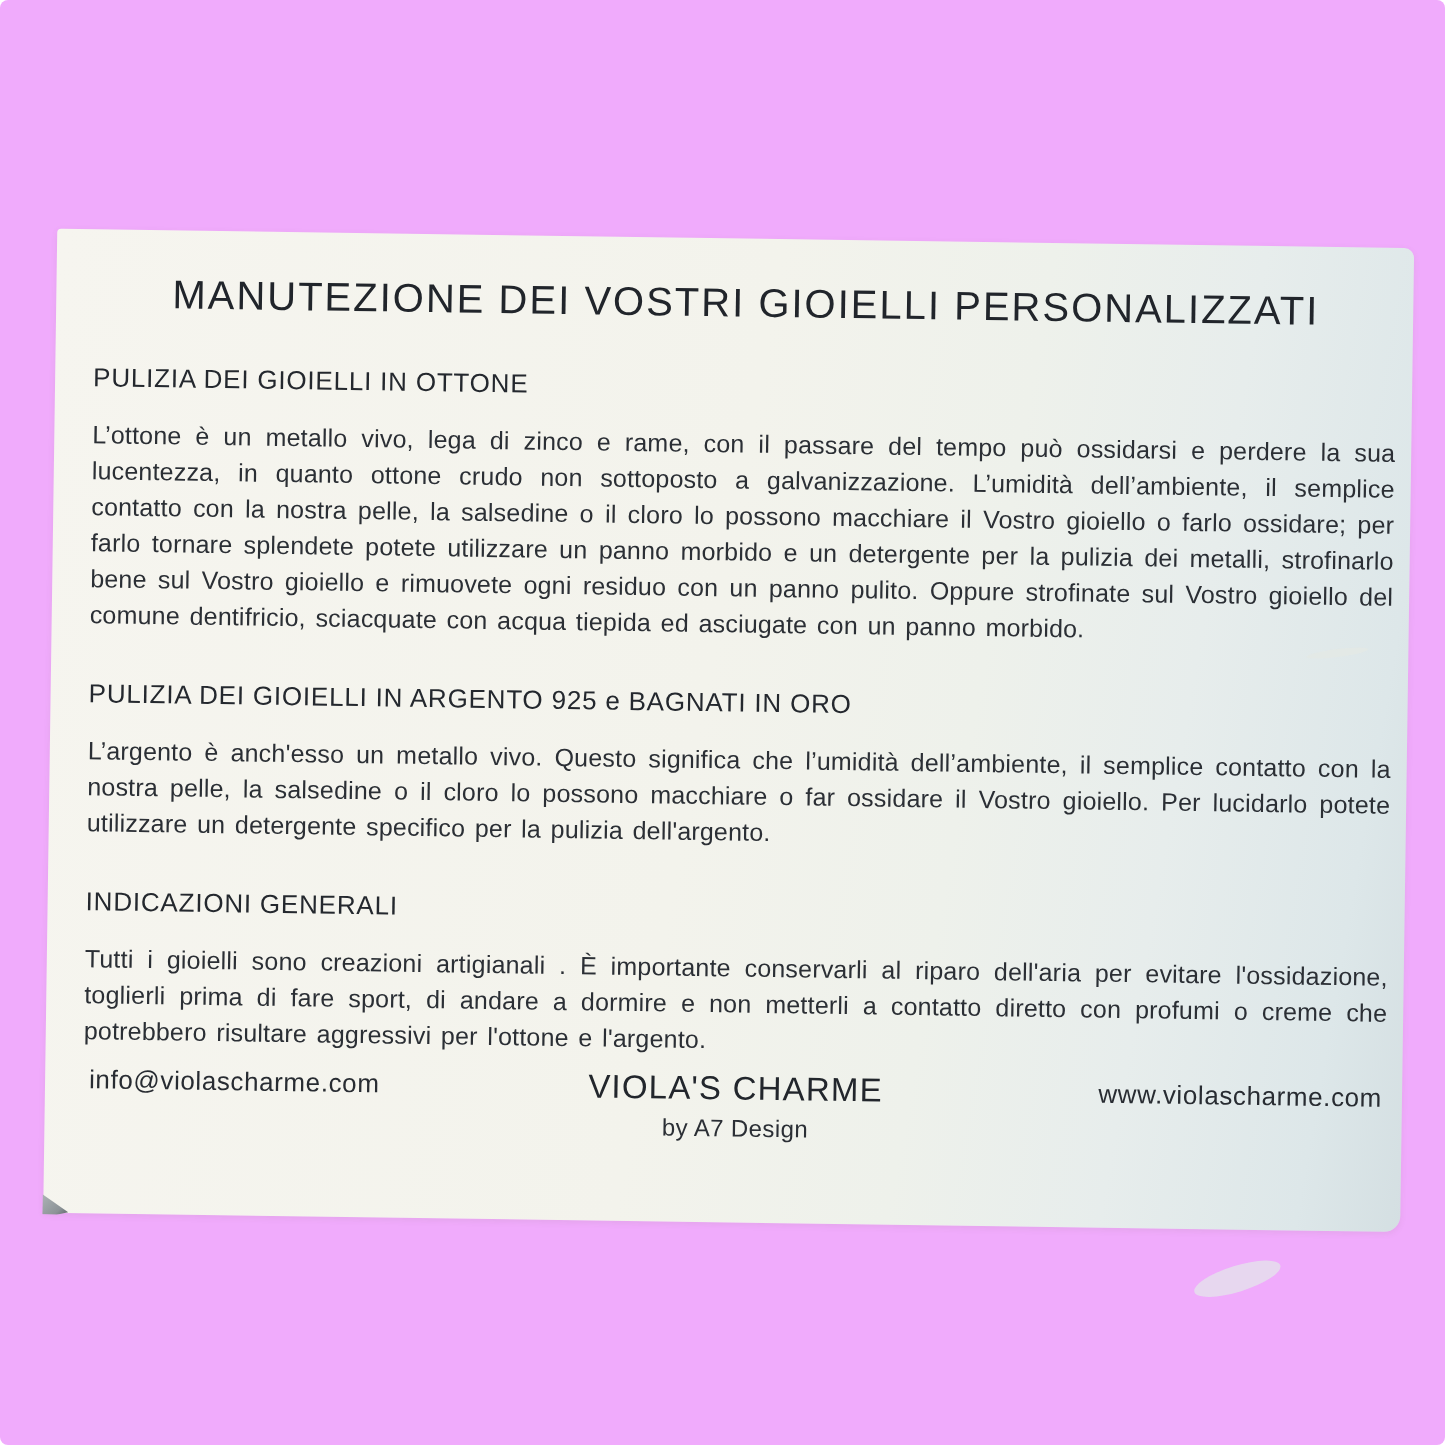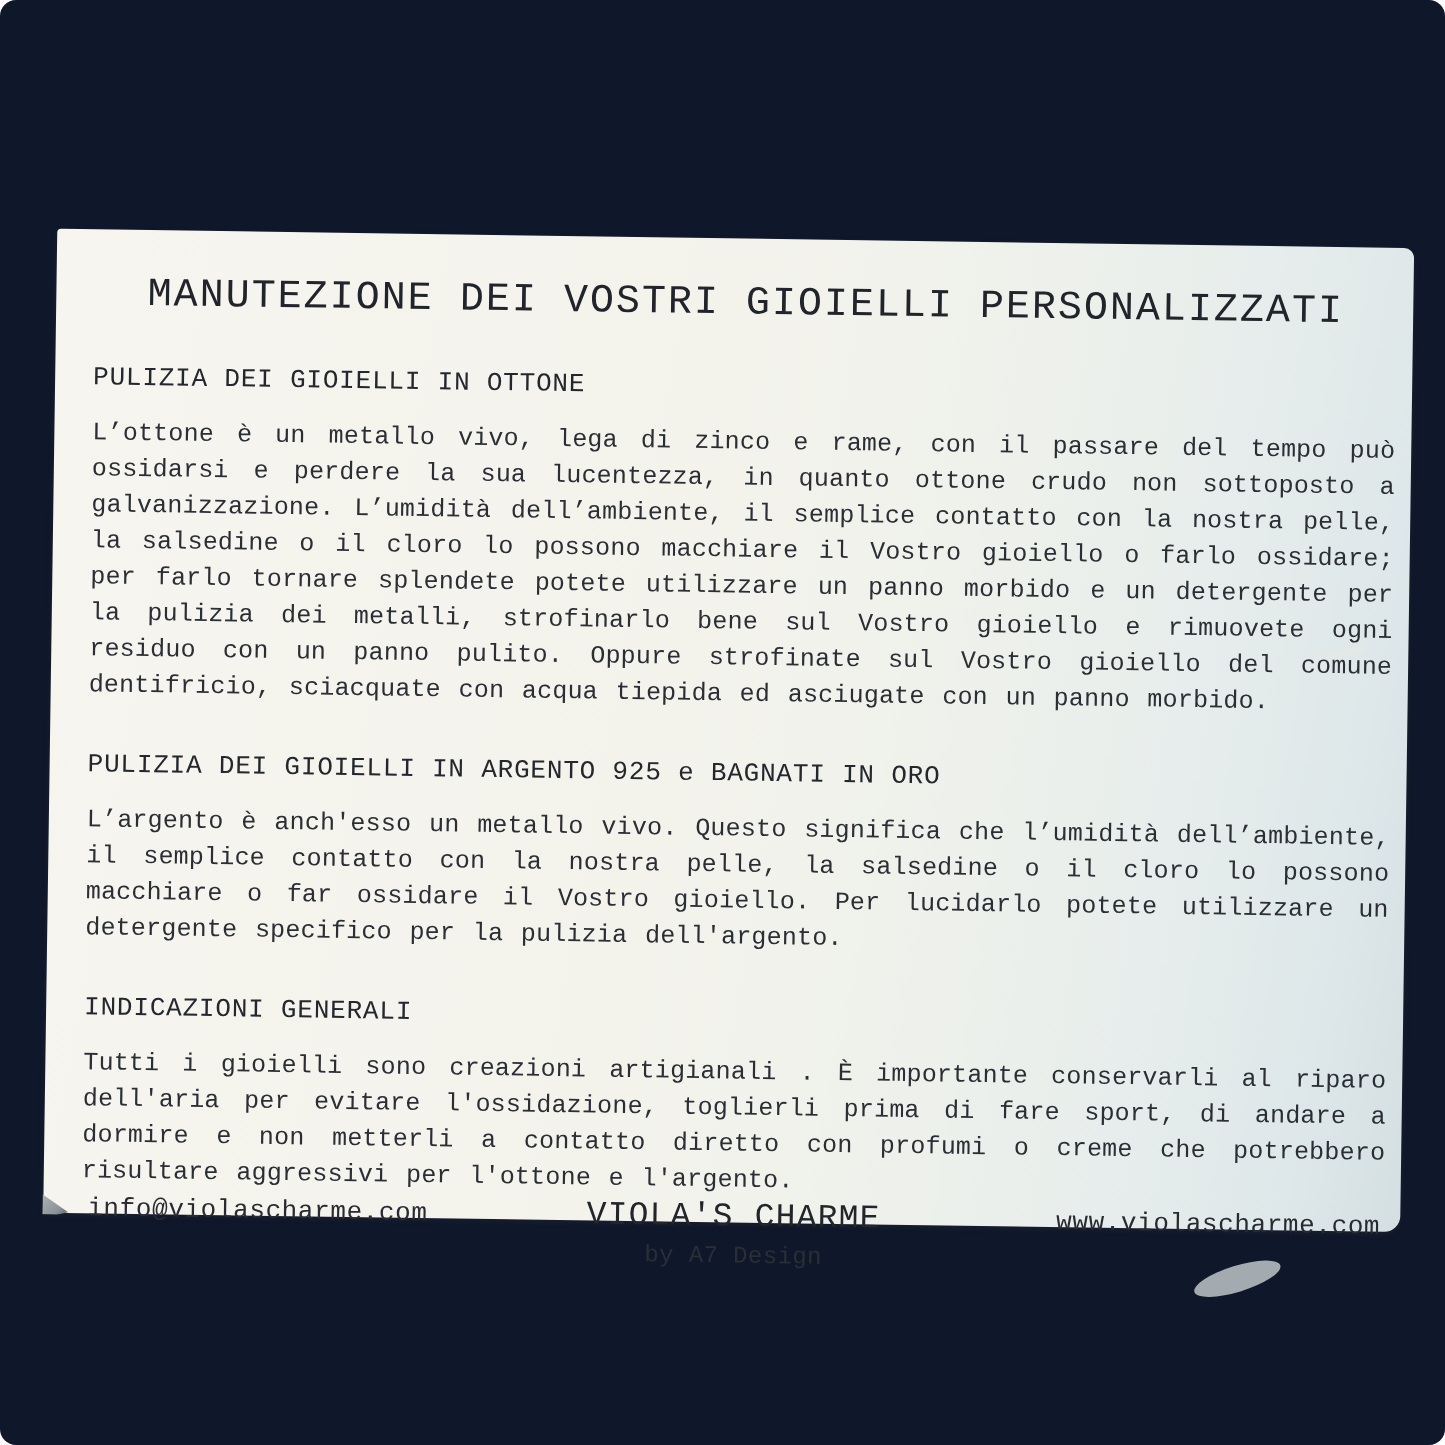--- a/index.html
+++ b/index.html
@@ -6,24 +6,23 @@
     margin: 0;
     padding: 0;
     background: #ffffff;
     font-family: "Liberation Sans", sans-serif;
   }
 
   .photo {
     position: relative;
     width: 1445px;
     height: 1445px;
-    background: #0f172a;
-    border-radius: 16px;
+    background: #f0abfc;
+    border-radius: 8px;
     overflow: hidden;
-    font-family: Liberation Mono, monospace;
   }
 
   .card {
     position: absolute;
     left: 57px;
     top: 229px;
     width: 1357px;
     height: 984px;
     transform: rotate(0.82deg);
     transform-origin: 20px 20px;

